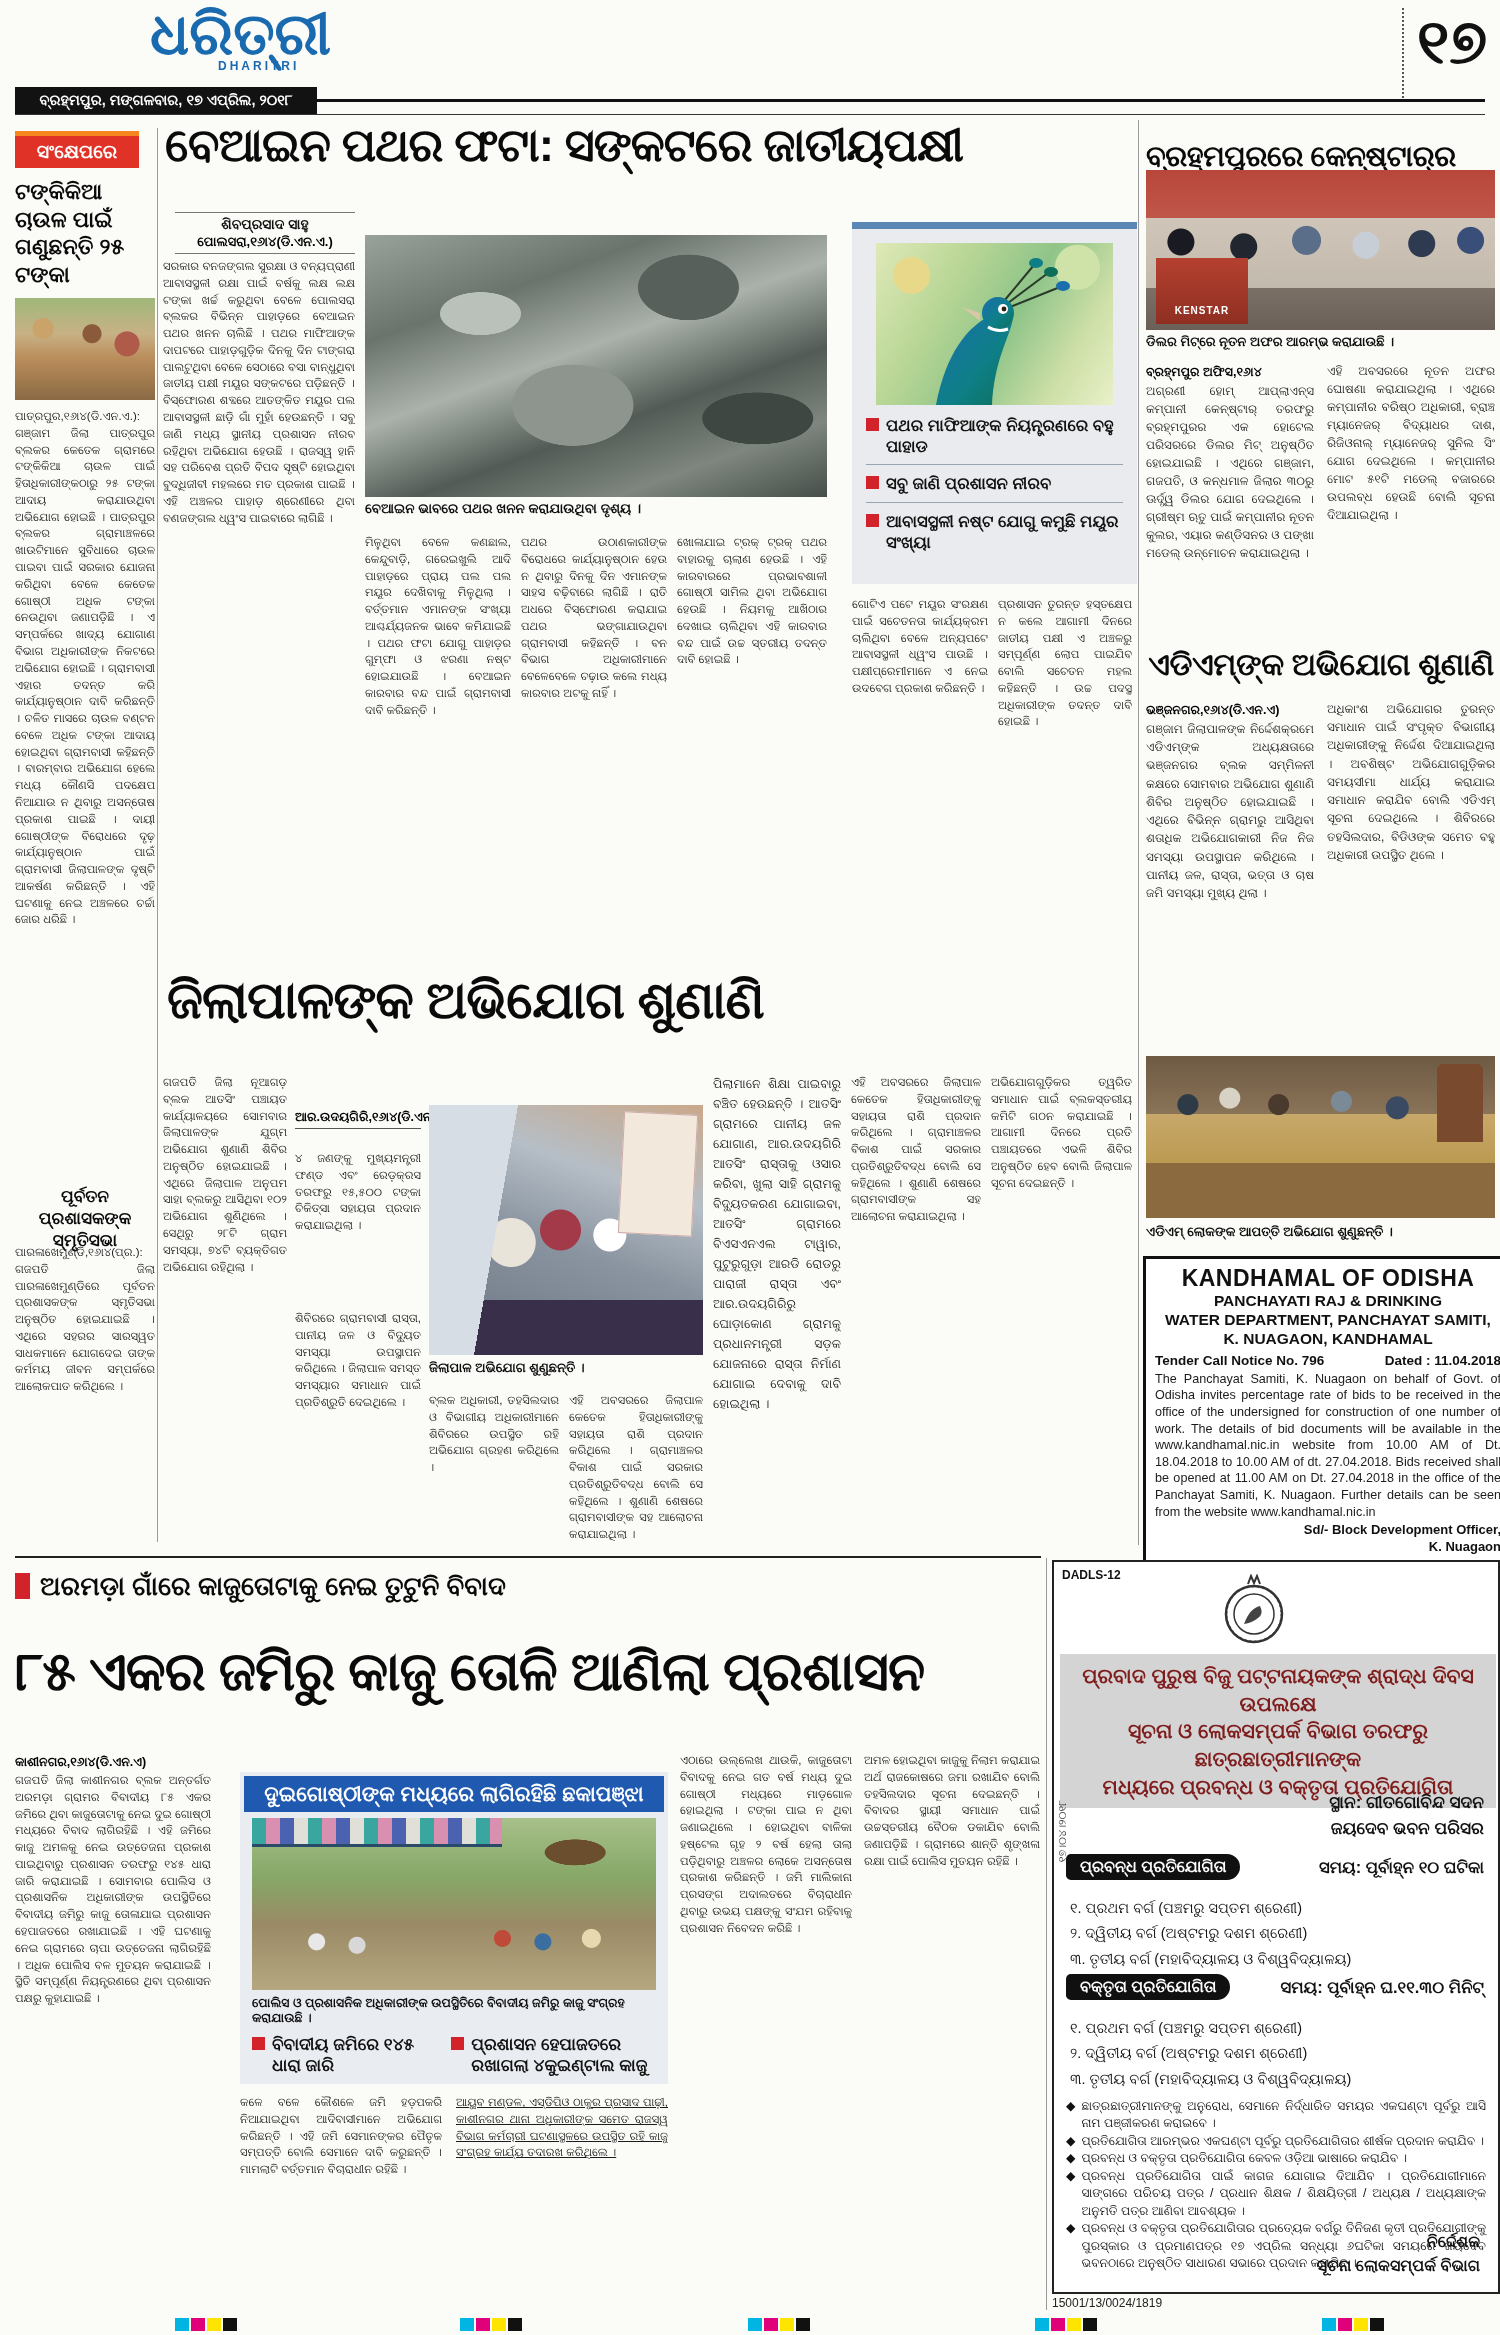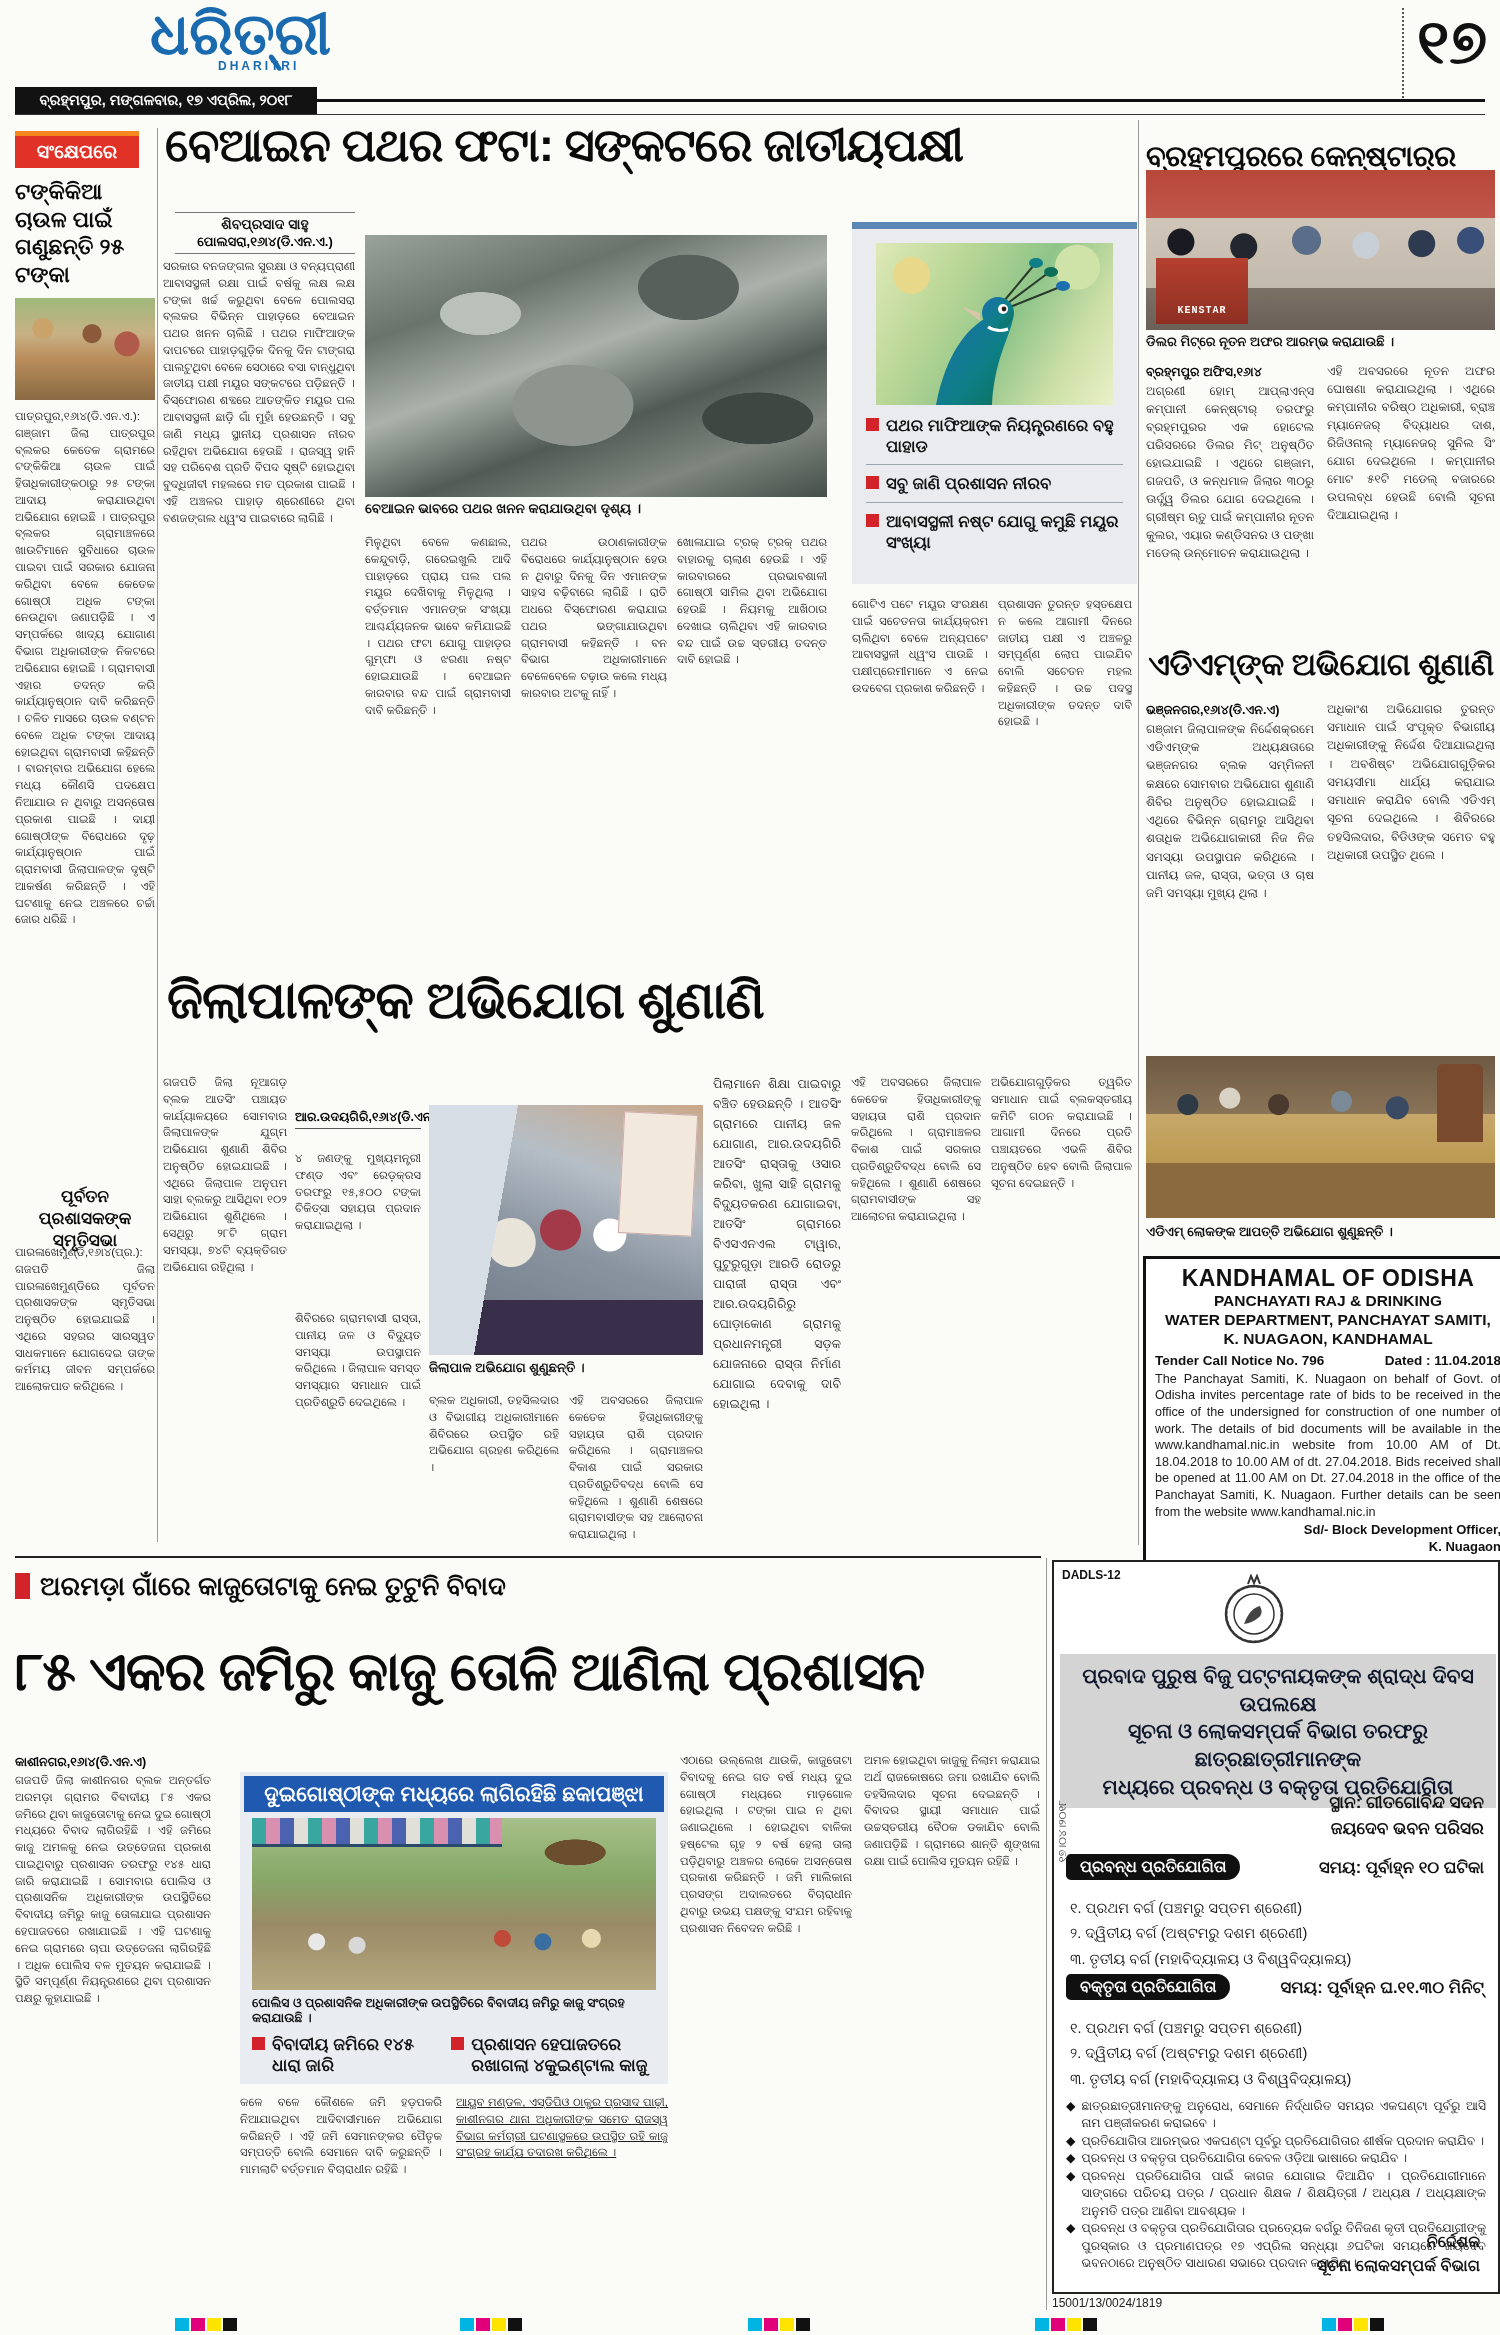--- a/index.html
+++ b/index.html
@@ -168,21 +168,21 @@
   <div class="abs photo" style="left:1146px;top:170px;width:349px;height:160px;
        background:
          radial-gradient(circle at 10% 45%,#1a1a22 0 13px,transparent 14px),
          radial-gradient(circle at 28% 48%,#22262e 0 13px,transparent 14px),
          radial-gradient(circle at 46% 44%,#5a6e8a 0 14px,transparent 15px),
          radial-gradient(circle at 63% 47%,#c8ced6 0 13px,transparent 14px),
          radial-gradient(circle at 79% 46%,#2e3a50 0 13px,transparent 14px),
          radial-gradient(circle at 93% 44%,#3a4e7a 0 13px,transparent 14px),
          linear-gradient(180deg,#b8473a 0%,#c0564a 30%,#cfc5b8 30%,#c3baae 74%,#7a7066 74%,#6a6058 100%);">
     <div style="position:absolute;left:10px;bottom:6px;width:92px;height:66px;background:linear-gradient(180deg,#b5402f,#8e2f22);display:flex;align-items:flex-end;justify-content:center;">
-      <span style="color:#fff;font-weight:bold;font-size:10px;letter-spacing:1px;margin-bottom:8px;font-family:Liberation Mono, monospace;">KENSTAR</span>
+      <span style="color:#fff;font-weight:bold;font-size:10px;letter-spacing:1px;margin-bottom:8px;">KENSTAR</span>
     </div>
   </div>
   <div class="abs cap" style="left:1146px;top:334px;width:349px;font-size:13px;">ଡିଲର ମିଟ୍‌ରେ ନୂତନ ଅଫର ଆରମ୍ଭ କରାଯାଉଛି ।</div>
 
   <div class="abs" style="left:1146px;top:362px;width:168px;">
     <span class="dateline" style="font-size:12.5px;">ବ୍ରହ୍ମପୁର ଅଫିସ,୧୬ା୪</span>
   </div>
   <div class="abs greek" style="left:1146px;top:382px;width:168px;height:258px;font-size:12px;line-height:1.5;">ଅଗ୍ରଣୀ ହୋମ୍ ଆପ୍ଲାଏନ୍ସ କମ୍ପାନୀ କେନ୍‌ଷ୍ଟାର୍ ତରଫରୁ ବ୍ରହ୍ମପୁରର ଏକ ହୋଟେଲ ପରିସରରେ ଡିଲର ମିଟ୍ ଅନୁଷ୍ଠିତ ହୋଇଯାଇଛି । ଏଥିରେ ଗଞ୍ଜାମ, ଗଜପତି, ଓ କନ୍ଧମାଳ ଜିଲାର ୩୦ରୁ ଊର୍ଦ୍ଧ୍ୱ ଡିଲର ଯୋଗ ଦେଇଥିଲେ । ଗ୍ରୀଷ୍ମ ଋତୁ ପାଇଁ କମ୍ପାନୀର ନୂତନ କୁଲର, ଏୟାର କଣ୍ଡିସନର ଓ ପଙ୍ଖା ମଡେଲ୍ ଉନ୍ମୋଚନ କରାଯାଇଥିଲା ।</div>
   <div class="abs greek" style="left:1327px;top:362px;width:168px;height:278px;font-size:12px;line-height:1.5;">ଏହି ଅବସରରେ ନୂତନ ଅଫର ଘୋଷଣା କରାଯାଇଥିଲା । ଏଥିରେ କମ୍ପାନୀର ବରିଷ୍ଠ ଅଧିକାରୀ, ବ୍ରାଞ୍ଚ ମ୍ୟାନେଜର୍ ବିଦ୍ୟାଧର ଦାଶ, ରିଜିଓନାଲ୍ ମ୍ୟାନେଜର୍ ସୁନିଲ ସିଂ ଯୋଗ ଦେଇଥିଲେ । କମ୍ପାନୀର ମୋଟ ୫୧ଟି ମଡେଲ୍ ବଜାରରେ ଉପଲବ୍ଧ ହେଉଛି ବୋଲି ସୂଚନା ଦିଆଯାଇଥିଲା ।</div>
 
@@ -281,21 +281,21 @@
     <div style="position:absolute;left:168px;top:12px;">
       <svg width="64" height="72" viewBox="0 0 64 72">
         <polyline points="26,10 29,2 32,9 35,2 38,10" fill="none" stroke="#333" stroke-width="2"></polyline>
         <circle cx="32" cy="40" r="28" fill="#fff" stroke="#333" stroke-width="2.5"></circle>
         <circle cx="32" cy="40" r="20" fill="#fff" stroke="#333" stroke-width="1.5"></circle>
         <path d="M22 50 q6 -16 16 -18 q4 8 -2 12 q-6 5 -14 6 Z" fill="#444"></path>
         <circle cx="32" cy="40" r="27" fill="none" stroke="#333" stroke-width="0.8" stroke-dasharray="2 3"></circle>
       </svg>
     </div>
 
-    <div style="position:absolute;left:6px;top:92px;width:428px;background:#d4d4d4;padding:8px 4px;text-align:center;font-weight:bold;font-size:20.5px;line-height:1.35;color:#0f172a;">
+    <div style="position:absolute;left:6px;top:92px;width:428px;background:#d4d4d4;padding:8px 4px;text-align:center;font-weight:bold;font-size:20.5px;line-height:1.35;color:#7f1d1d;">
       <span>ପ୍ରବାଦ ପୁରୁଷ ବିଜୁ ପଟ୍ଟନାୟକଙ୍କ ଶ୍ରାଦ୍ଧ ଦିବସ ଉପଲକ୍ଷେ</span><br>
       <span>ସୂଚନା ଓ ଲୋକସମ୍ପର୍କ ବିଭାଗ ତରଫରୁ ଛାତ୍ରଛାତ୍ରୀମାନଙ୍କ</span><br>
       <span>ମଧ୍ୟରେ ପ୍ରବନ୍ଧ ଓ ବକ୍ତୃତା ପ୍ରତିଯୋଗିତା</span>
     </div>
 
     <div style="position:absolute;left:2px;top:238px;writing-mode:vertical-rl;transform:rotate(180deg);font-size:11px;color:#333;">୧୭।୦୪।୨୦୧୮</div>
 
     <div style="position:absolute;right:14px;top:228px;text-align:right;font-weight:bold;font-size:17px;line-height:1.5;">
       <span>ସ୍ଥାନ:  ଗୀତଗୋବିନ୍ଦ ସଦନ</span><br>
       <span>ଜୟଦେବ ଭବନ ପରିସର</span>

